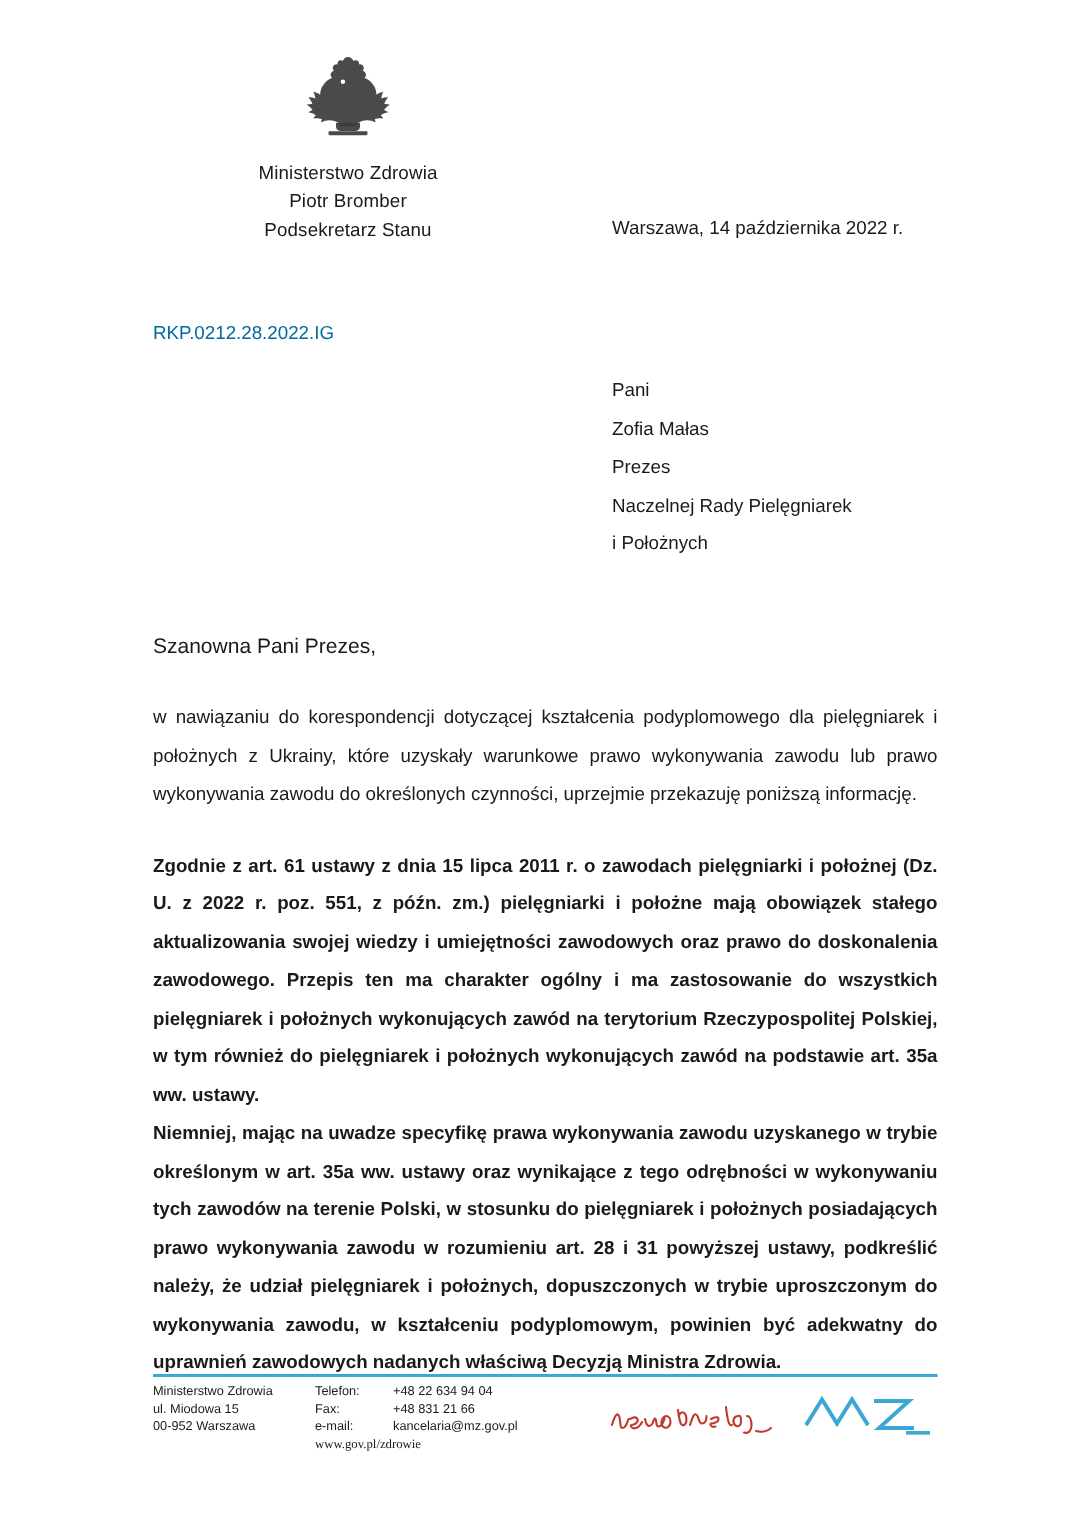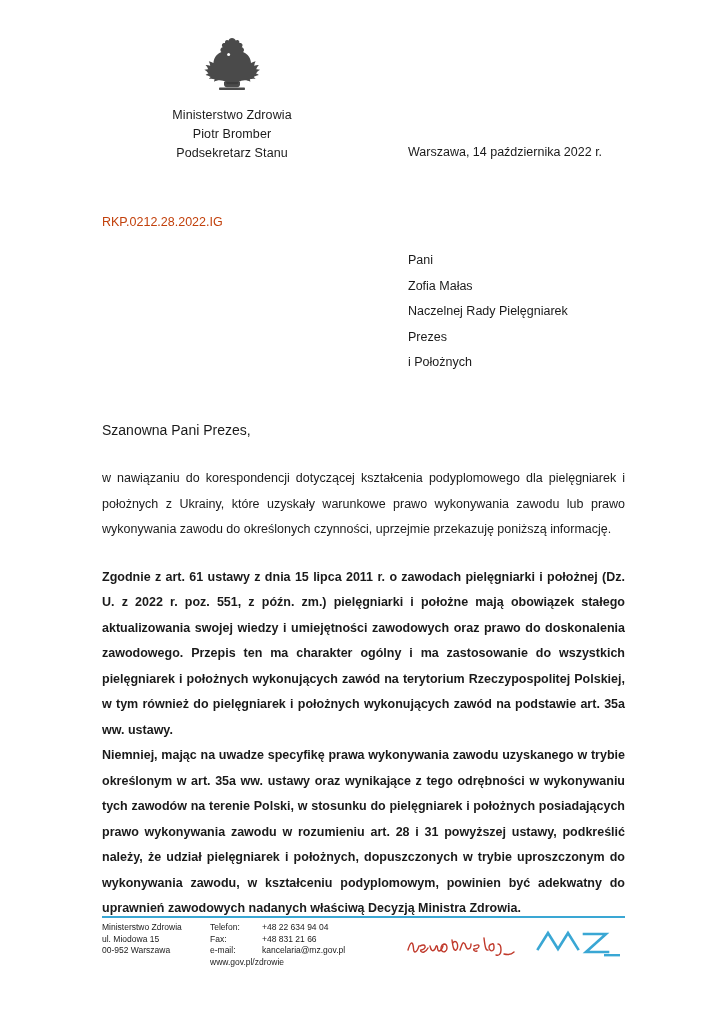--- a/index.html
+++ b/index.html
@@ -49,21 +49,21 @@
     top: 145px;
     font-size: 12.5px;
     color: #1a1a1a;
   }
 
   .reference {
     position: absolute;
     left: 102px;
     top: 215px;
     font-size: 12.5px;
-    color: #c2410c;
+    color: #0369a1;
   }
 
   
   .addressee {
     position: absolute;
     left: 408px;
     top: 248px;
     font-size: 12.5px;
     line-height: 25.5px;
     color: #1a1a1a;
@@ -133,20 +133,21 @@
   }
   .footer-contact-label {
     width: 52px;
     flex: 0 0 52px;
   }
   .footer-contact-value {
     flex: 1 1 auto;
   }
   .footer-web {
     margin-top: 0;
+    font-family: Liberation Serif, serif;
   }
   .niepodlegla {
     position: absolute;
     left: 302px;
     top: 6px;
     width: 120px;
     height: 34px;
   }
   .mz-logo {
     position: absolute;
@@ -177,22 +178,22 @@
     <div class="letterhead-line">Podsekretarz Stanu</div>
   </div>
 
   <div class="place-date">Warszawa, 14 października 2022 r.</div>
 
   <div class="reference">RKP.0212.28.2022.IG</div>
 
   <div class="addressee">
     <div>Pani</div>
     <div>Zofia Małas</div>
+    <div>Prezes</div>
     <div>Naczelnej Rady Pielęgniarek</div>
-    <div>Prezes</div>
     <div>i Położnych</div>
   </div>
 
   <div class="salutation">Szanowna Pani Prezes,</div>
 
   <div class="body-text">
     <p>w nawiązaniu do korespondencji dotyczącej kształcenia podyplomowego dla pielęgniarek i położnych z Ukrainy, które uzyskały warunkowe prawo wykonywania zawodu lub prawo wykonywania zawodu do określonych czynności, uprzejmie przekazuję poniższą informację.</p>
     <p class="tight">Zgodnie z art. 61 ustawy z dnia 15 lipca 2011 r. o zawodach pielęgniarki i położnej (Dz. U. z 2022 r. poz. 551, z późn. zm.) pielęgniarki i położne mają obowiązek stałego aktualizowania swojej wiedzy i umiejętności zawodowych oraz prawo do doskonalenia zawodowego. Przepis ten ma charakter ogólny i ma zastosowanie do wszystkich pielęgniarek i położnych wykonujących zawód na terytorium Rzeczypospolitej Polskiej, w tym również do pielęgniarek i położnych wykonujących zawód na podstawie art. 35a ww. ustawy.</p>
     <p class="tight">Niemniej, mając na uwadze specyfikę prawa wykonywania zawodu uzyskanego w trybie określonym w art. 35a ww. ustawy oraz wynikające z tego odrębności w wykonywaniu tych zawodów na terenie Polski, w stosunku do pielęgniarek i położnych posiadających prawo wykonywania zawodu w rozumieniu art. 28 i 31 powyższej ustawy, podkreślić należy, że udział pielęgniarek i położnych, dopuszczonych w trybie uproszczonym do wykonywania zawodu, w kształceniu podyplomowym, powinien być adekwatny do uprawnień zawodowych nadanych właściwą Decyzją Ministra Zdrowia.</p>
   </div>

